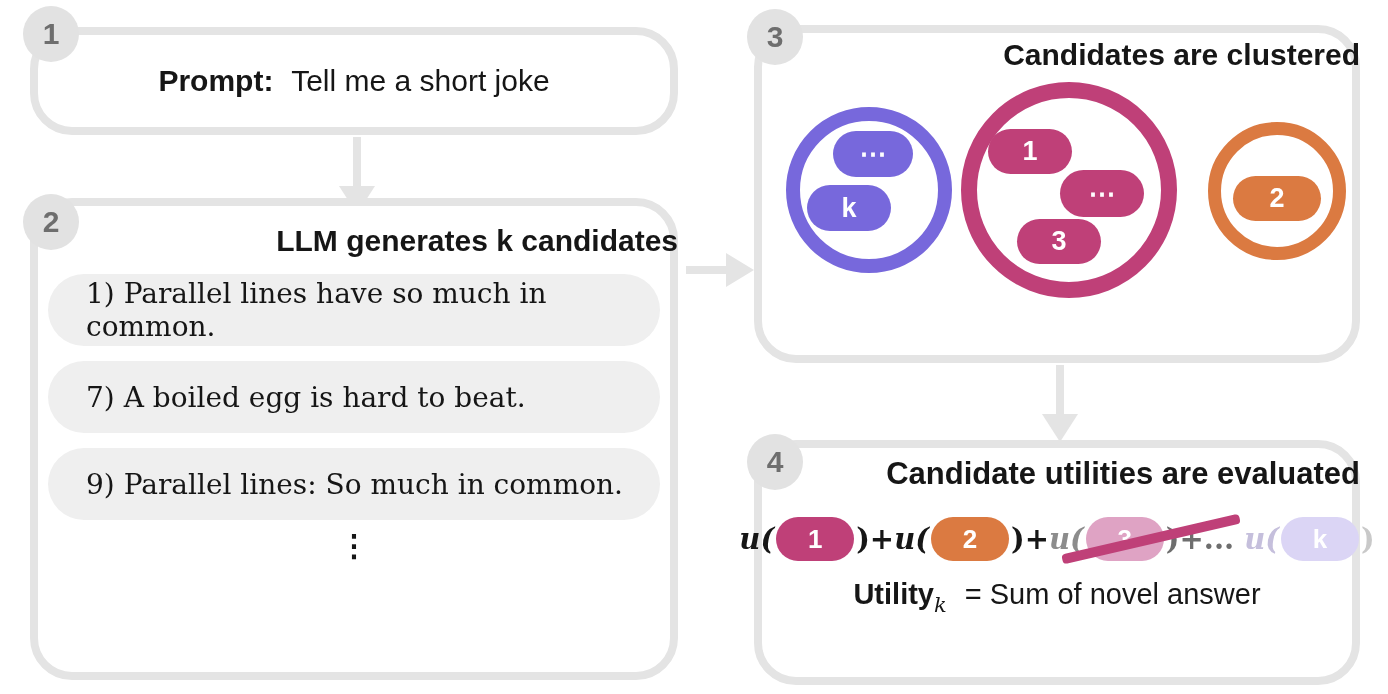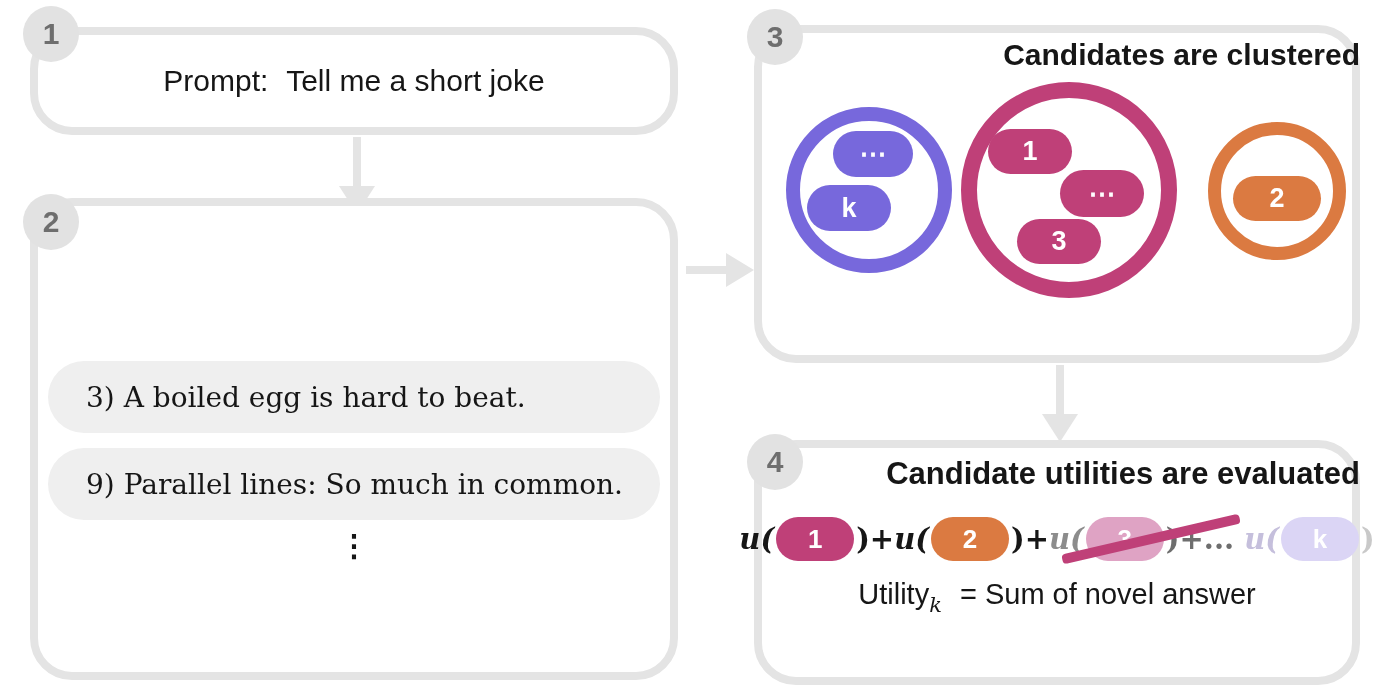--- a/index.html
+++ b/index.html
@@ -57,21 +57,21 @@
     position:absolute;border-radius:24px;color:#fff;font-size:27px;font-weight:700;
     display:flex;align-items:center;justify-content:center;z-index:3;box-sizing:border-box;
   }
   #ppill-dots{left:833px;top:131px;width:80px;height:46px;background:var(--purple,#7768dc);}
   #ppill-k{left:807px;top:185px;width:84px;height:46px;background:var(--purple,#7768dc);}
   #kpill-1{left:988px;top:129px;width:84px;height:45px;background:var(--pink,#bf4078);}
   #kpill-dots{left:1060px;top:170px;width:84px;height:47px;background:var(--pink,#bf4078);}
   #kpill-3{left:1017px;top:219px;width:84px;height:45px;background:var(--pink,#bf4078);}
   #opill-2{left:1233px;top:176px;width:88px;height:45px;background:var(--orange,#db7a41);}
   #caption3{left:754px;top:308px;width:606px;position:absolute;text-align:center;font-size:30px;z-index:2;}
-  .bld{font-weight:400;}
+  .bld{font-weight:700;}
   .sub{font-family:"DejaVu Serif",serif;font-style:italic;font-weight:400;font-size:21px;vertical-align:-8px;}
   
   #box4{left:754px;top:440px;width:606px;height:245px;}
   #title4{left:754px;top:456px;width:606px;font-size:31px;}
   #formula{
     position:absolute;left:737px;top:511px;width:640px;height:56px;z-index:2;
     display:flex;align-items:center;justify-content:center;
   }
   .mu{display:inline-block;font-family:"DejaVu Serif",serif;font-size:29px;font-weight:700;}
   .mu::first-letter{font-style:italic;}
@@ -107,21 +107,23 @@
       <span class="bld">Prompt:</span><span class="pre"> Tell me a short joke</span>
     </div>
   </div>
   <div class="badge" style="left:23px;top:6px;">1</div>
 
   <div class="shaft" id="arrow1-shaft"></div>
   <div class="head" id="arrow1-head"></div>
 
   <div class="box" id="box2"></div>
   <div class="badge" style="left:23px;top:194px;">2</div>
-  <div class="item" id="item2">3) A boiled egg is hard to beat.</div>
+  <div class="title" id="title2">LLM generates k candidates</div>
+  <div class="item" id="item1">1) Parallel lines have so much in common.</div>
+  <div class="item" id="item2">7) A boiled egg is hard to beat.</div>
   <div class="item" id="item3">9) Parallel lines: So much in common.</div>
   <div id="vdots">⋮</div>
 
   <div class="shaft" id="arrowR-shaft"></div>
   <div class="head" id="arrowR-head"></div>
 
   <div class="box" id="box3"></div>
   <div class="badge" style="left:747px;top:9px;">3</div>
   <div class="title" id="title3">Candidates are clustered</div>
 

